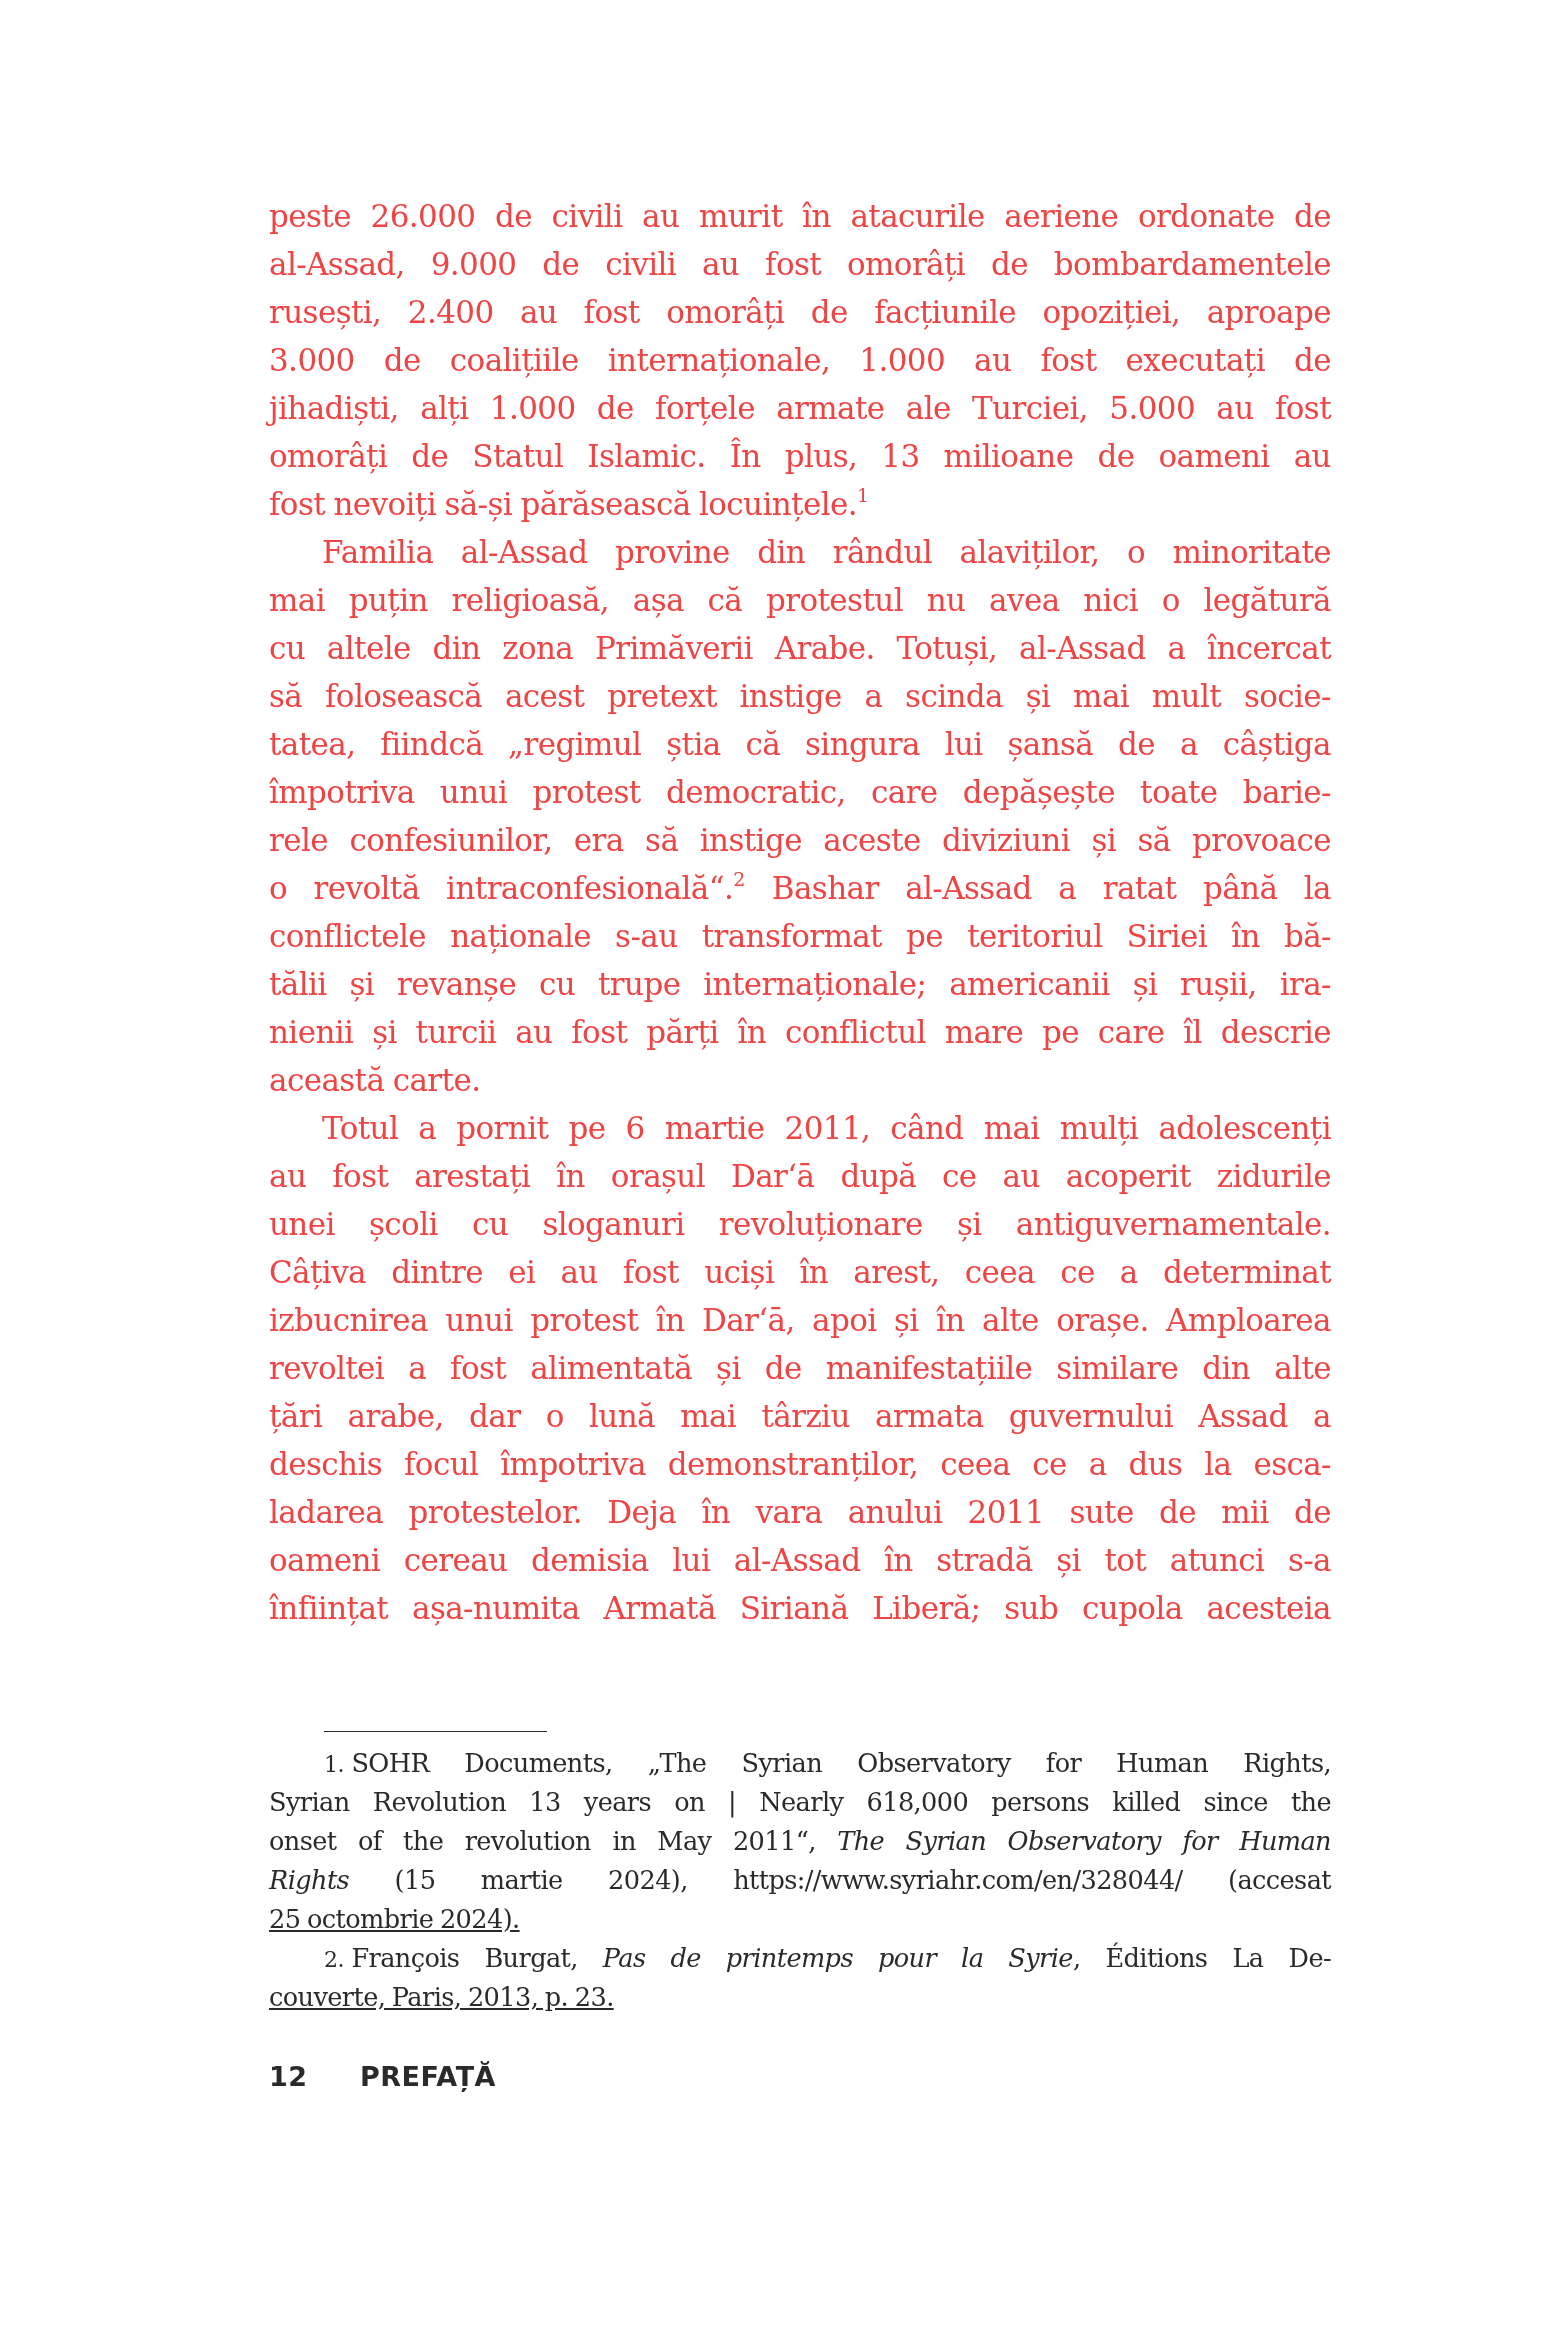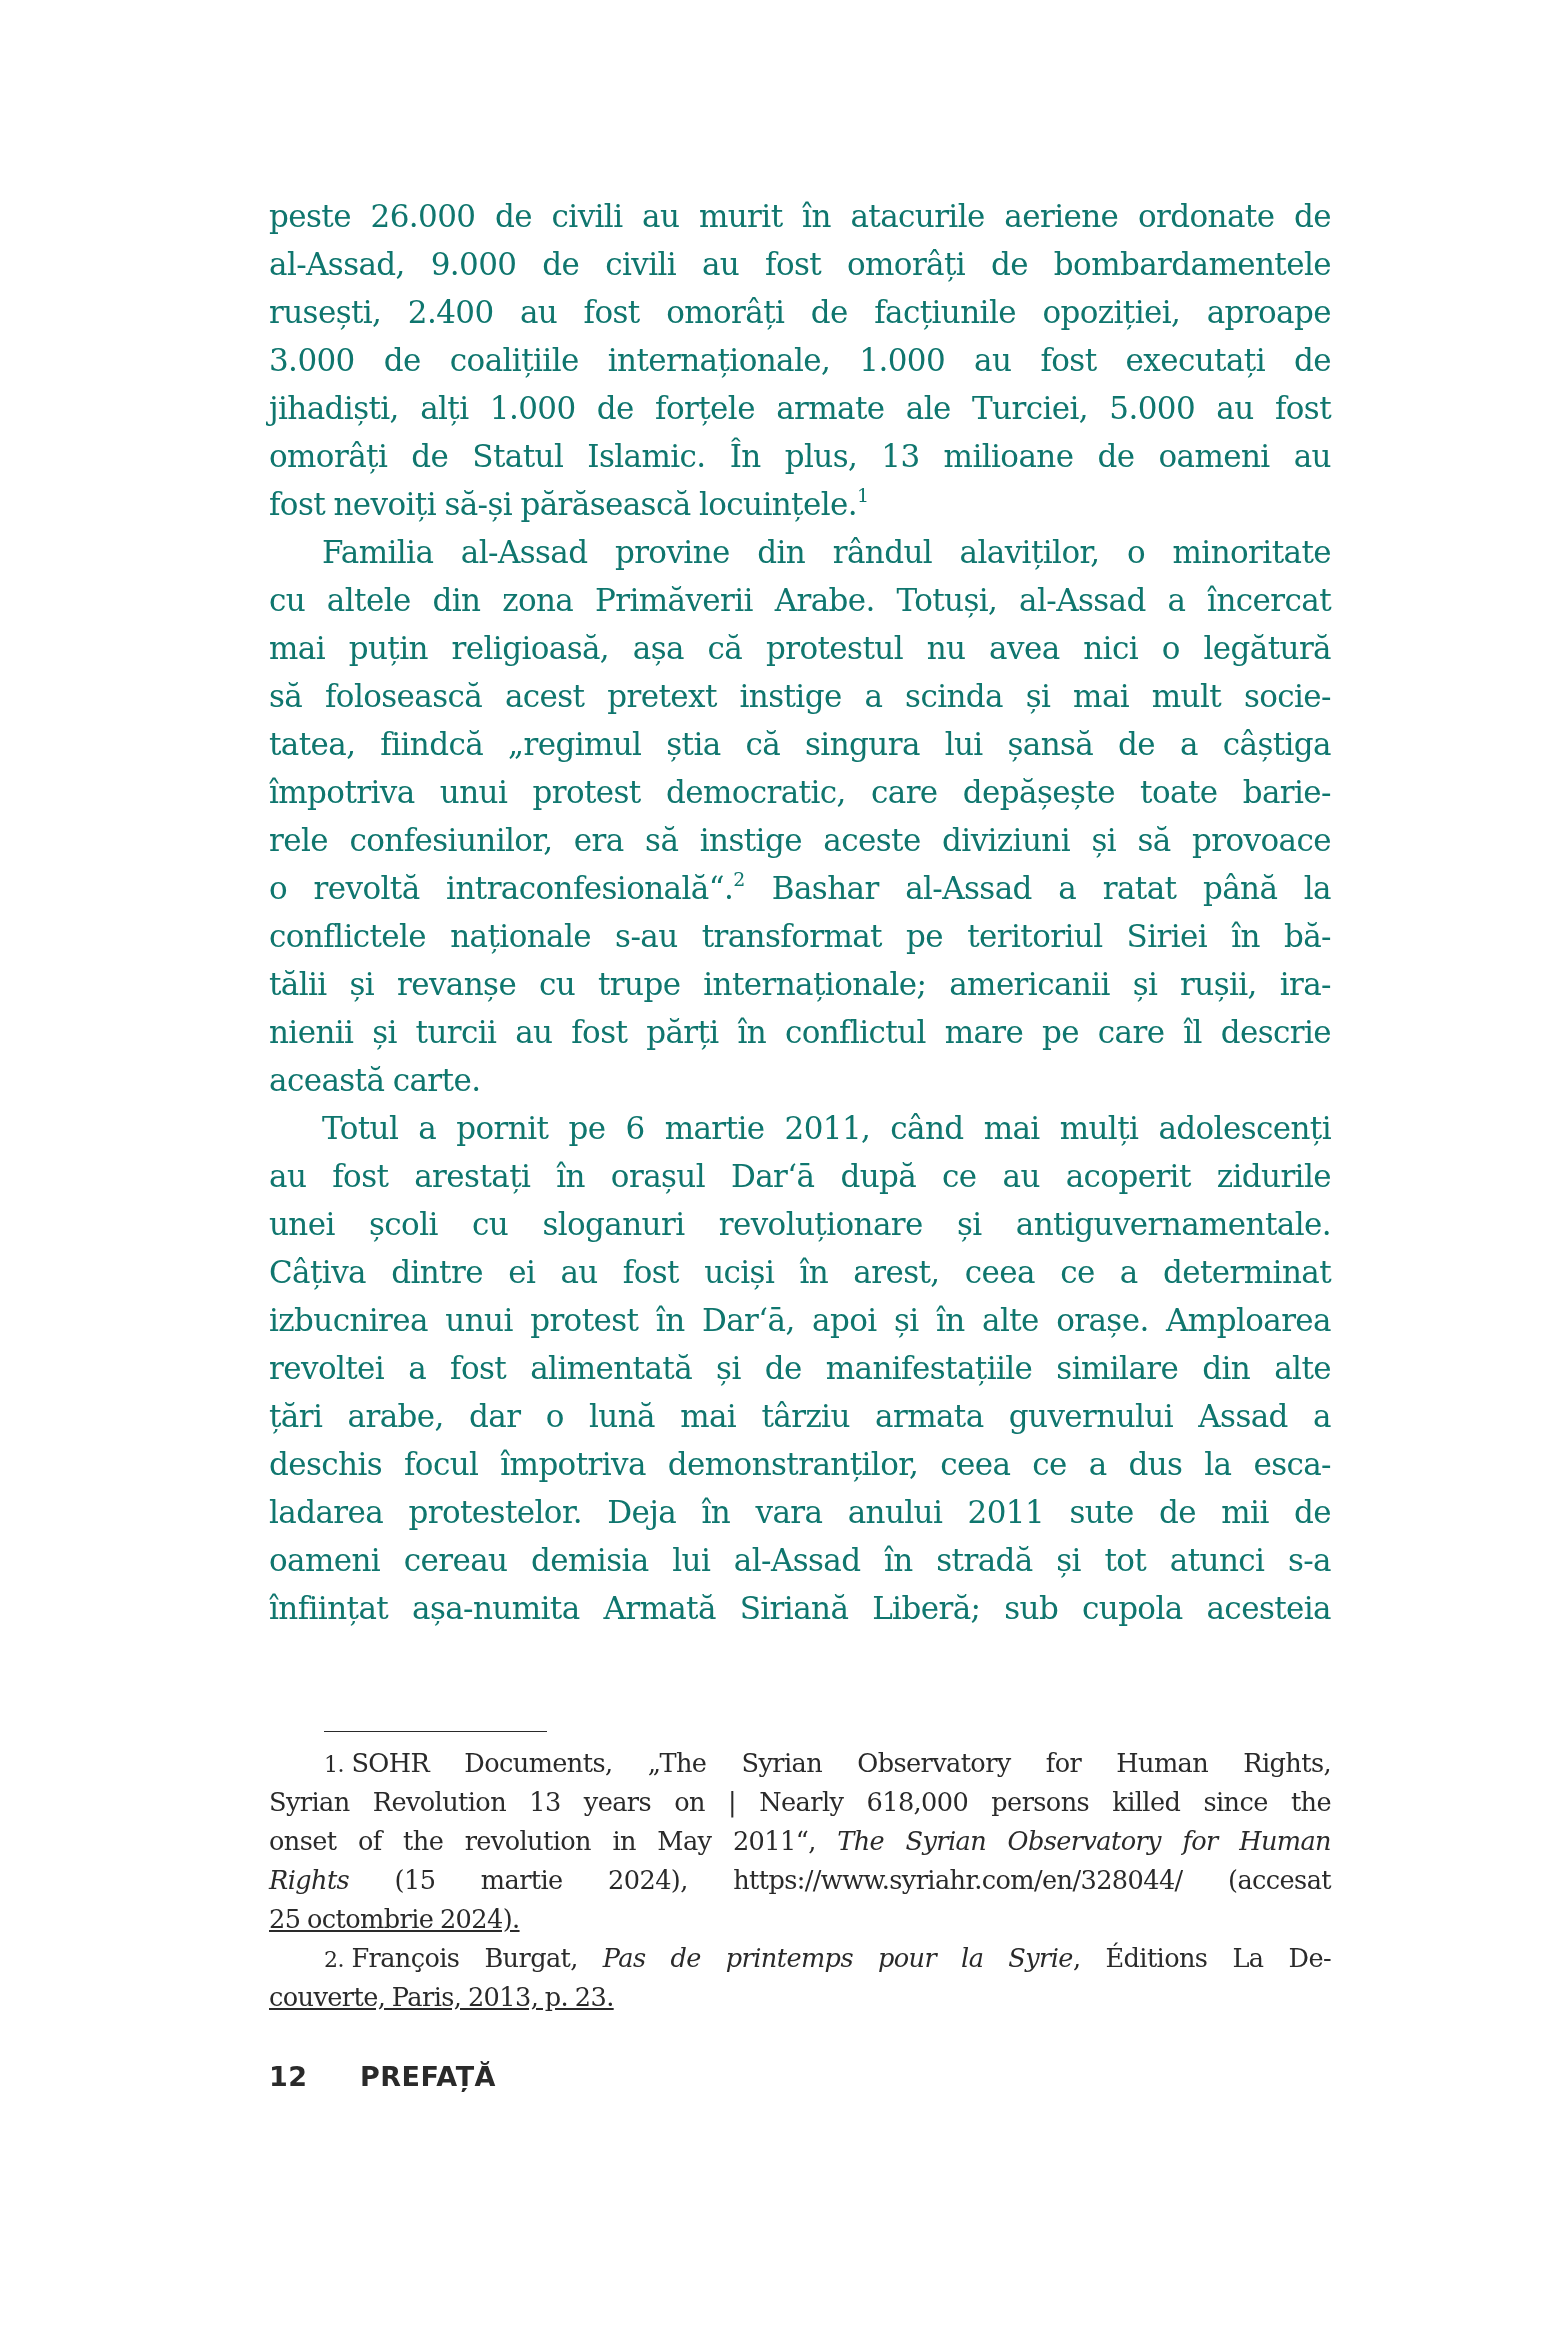--- a/index.html
+++ b/index.html
@@ -1,21 +1,21 @@
 <!DOCTYPE html>
 <html style="font-size:15px"><head>
 <meta charset="utf-8">
 <style>
   html, body { margin: 0; padding: 0; background: #ffffff; }
   body { width: 1565px; height: 2347px; position: relative; overflow: hidden; }
   .page { position: absolute; left: 0; top: 0; width: 1565px; height: 2347px; background: #ffffff; }
   .body-text {
     position: absolute; left: 269px; width: 1062px; top: 192px;
     font-family: "DejaVu Serif", "Liberation Serif", serif;
-    color: #0f766e;
+    color: #ef4444;
   }
   .line {
     display: block;
     height: 48px; line-height: 48px;
     font-size: 31px;
     letter-spacing: -0.6px;
     word-spacing: -0.9px;
     white-space: nowrap;
     text-align: justify; text-align-last: justify;
     overflow: visible;
@@ -61,22 +61,22 @@
       <span class="line">al-Assad, 9.000 de civili au fost omorâți de bombardamentele</span>
       <span class="line">rusești, 2.400 au fost omorâți de facțiunile opoziției, aproape</span>
       <span class="line">3.000 de coalițiile internaționale, 1.000 au fost executați de</span>
       <span class="line">jihadiști, alți 1.000 de forțele armate ale Turciei, 5.000 au fost</span>
       <span class="line">omorâți de Statul Islamic. În plus, 13 milioane de oameni au</span>
       <span class="line last"><span>fost nevoiți să-și părăsească locuințele.</span><sup class="fnref">1</sup></span>
     </div>
 
     <div>
       <span class="line indent">Familia al-Assad provine din rândul alaviților, o minoritate</span>
+      <span class="line">mai puțin religioasă, așa că protestul nu avea nici o legătură</span>
       <span class="line">cu altele din zona Primăverii Arabe. Totuși, al-Assad a încercat</span>
-      <span class="line">mai puțin religioasă, așa că protestul nu avea nici o legătură</span>
       <span class="line">să folosească acest pretext instige a scinda și mai mult socie-</span>
       <span class="line">tatea, fiindcă „regimul știa că singura lui șansă de a câștiga</span>
       <span class="line">împotriva unui protest democratic, care depășește toate barie-</span>
       <span class="line">rele confesiunilor, era să instige aceste diviziuni și să provoace</span>
       <span class="line"><span>o revoltă intraconfesională“.</span><sup class="fnref">2</sup><span> Bashar al-Assad a ratat până la</span></span>
       <span class="line">conflictele naționale s-au transformat pe teritoriul Siriei în bă-</span>
       <span class="line">tălii și revanșe cu trupe internaționale; americanii și rușii, ira-</span>
       <span class="line">nienii și turcii au fost părți în conflictul mare pe care îl descrie</span>
       <span class="line last">această carte.</span>
     </div>

